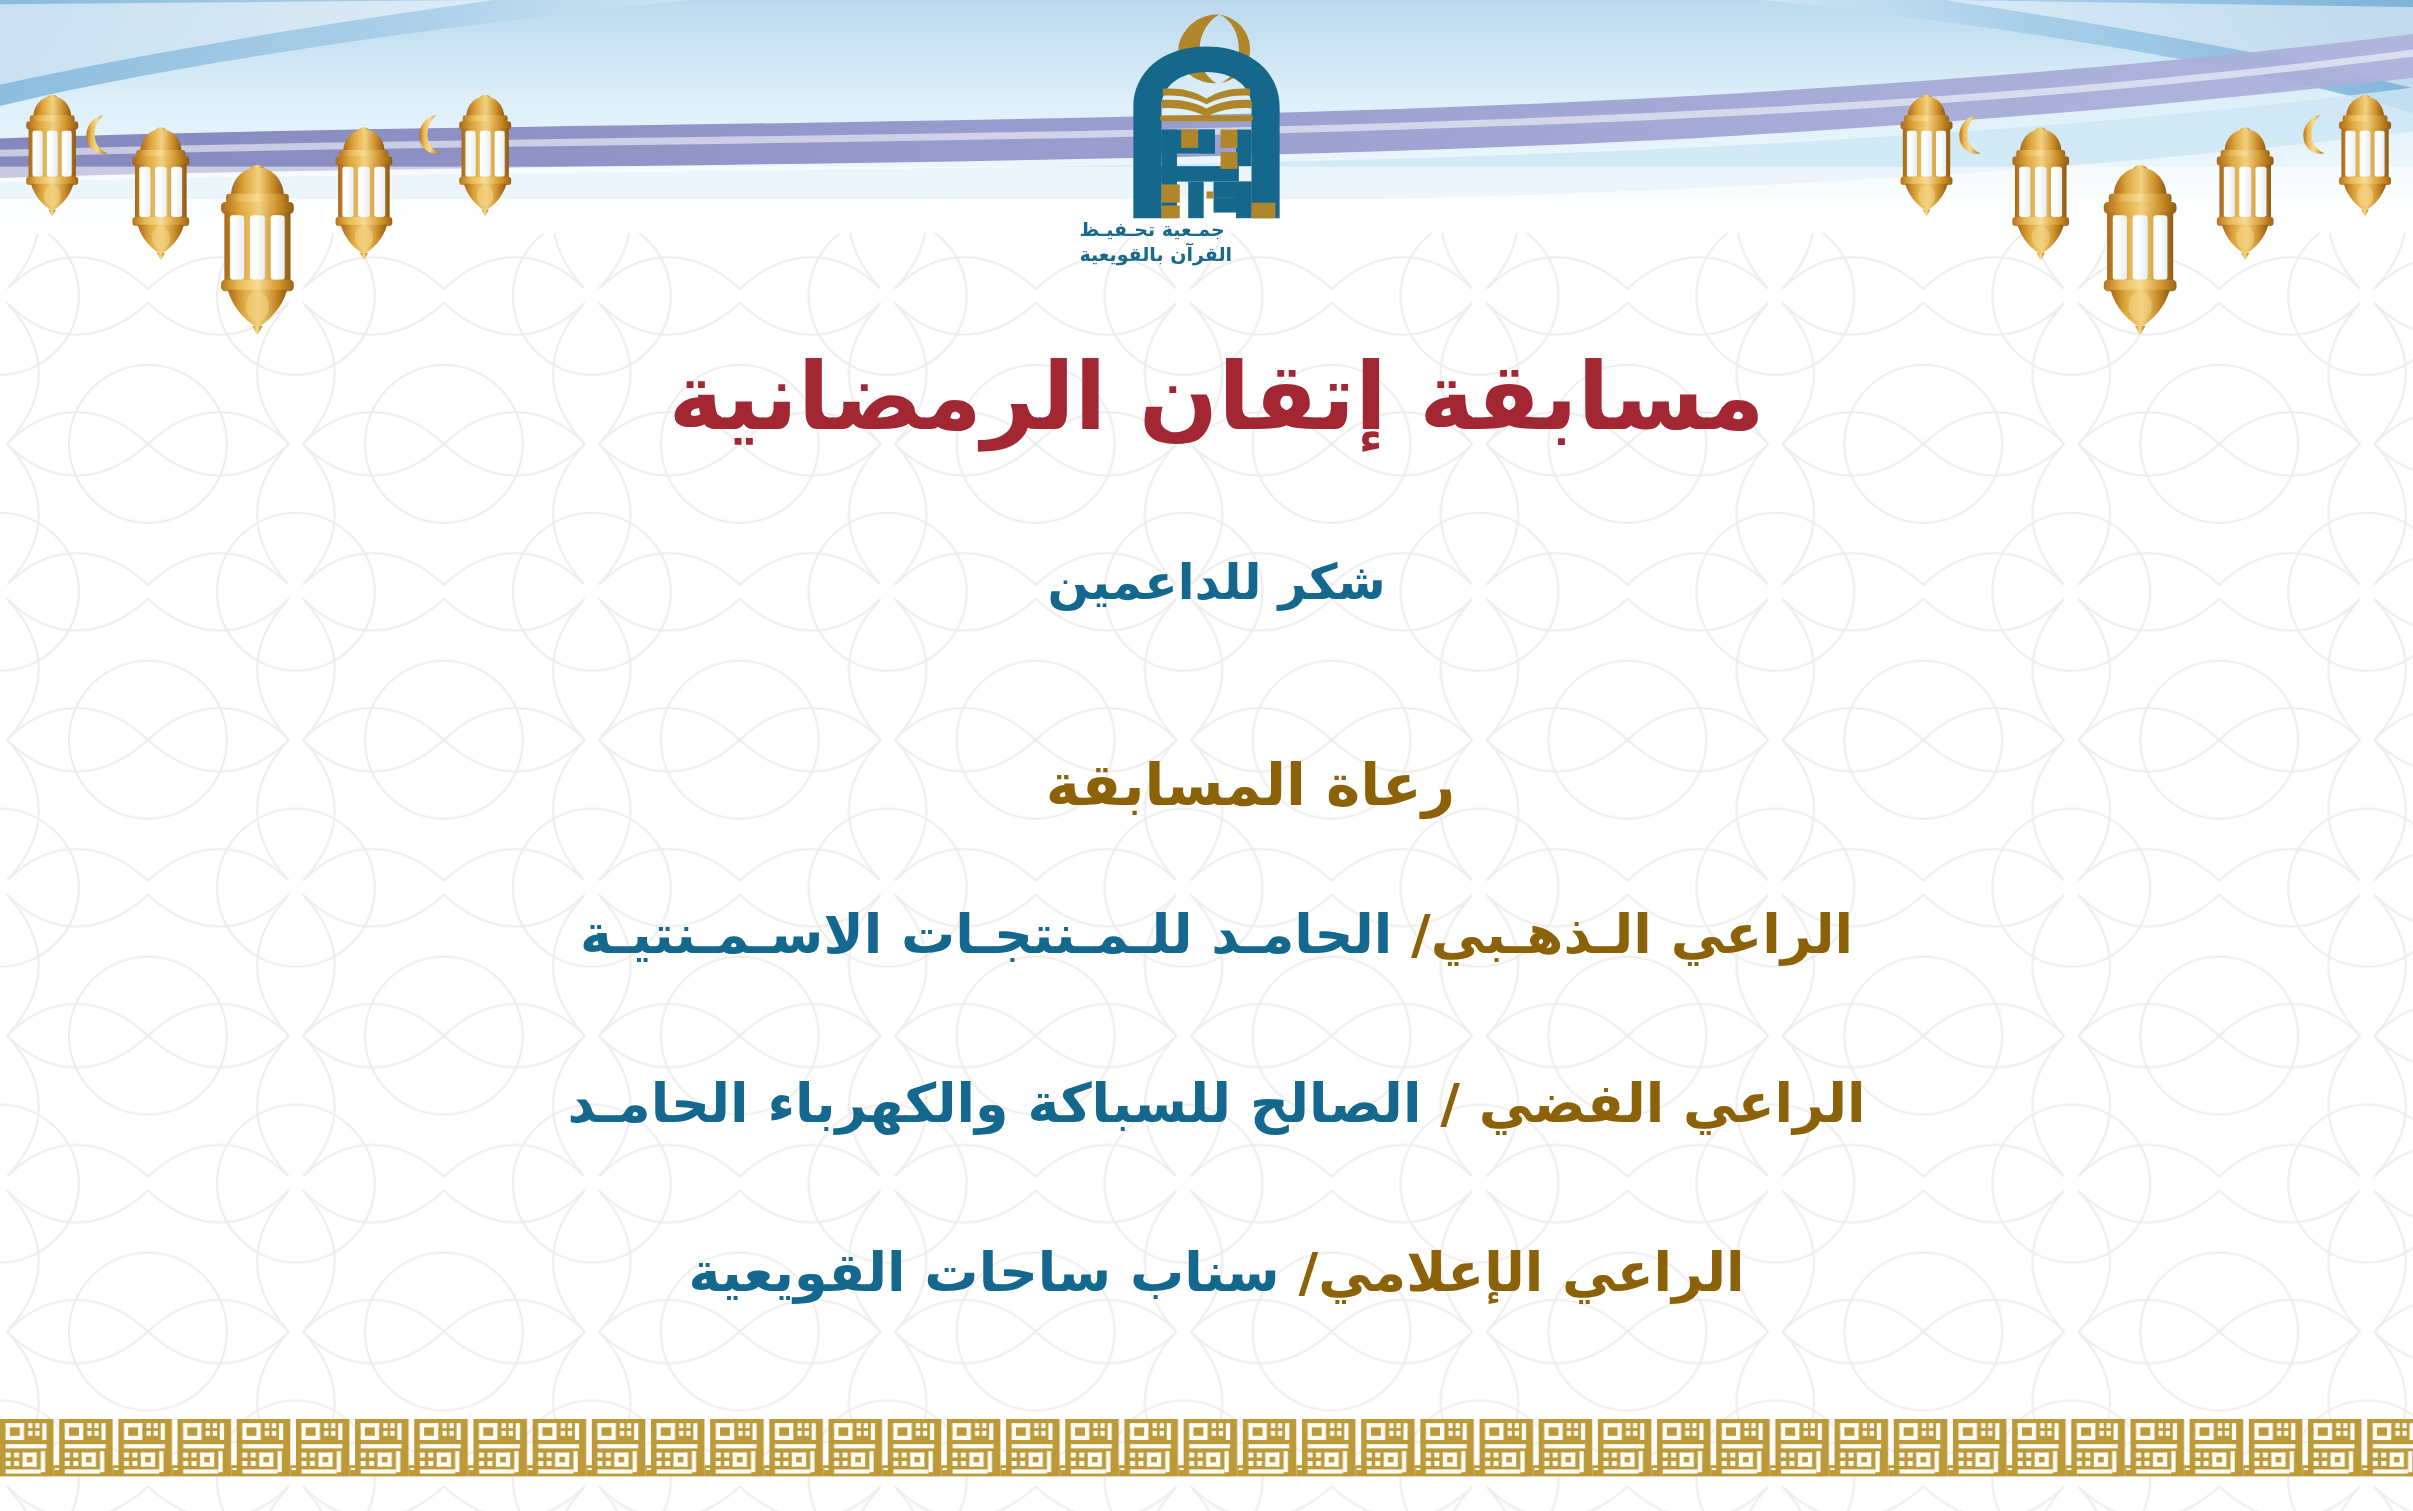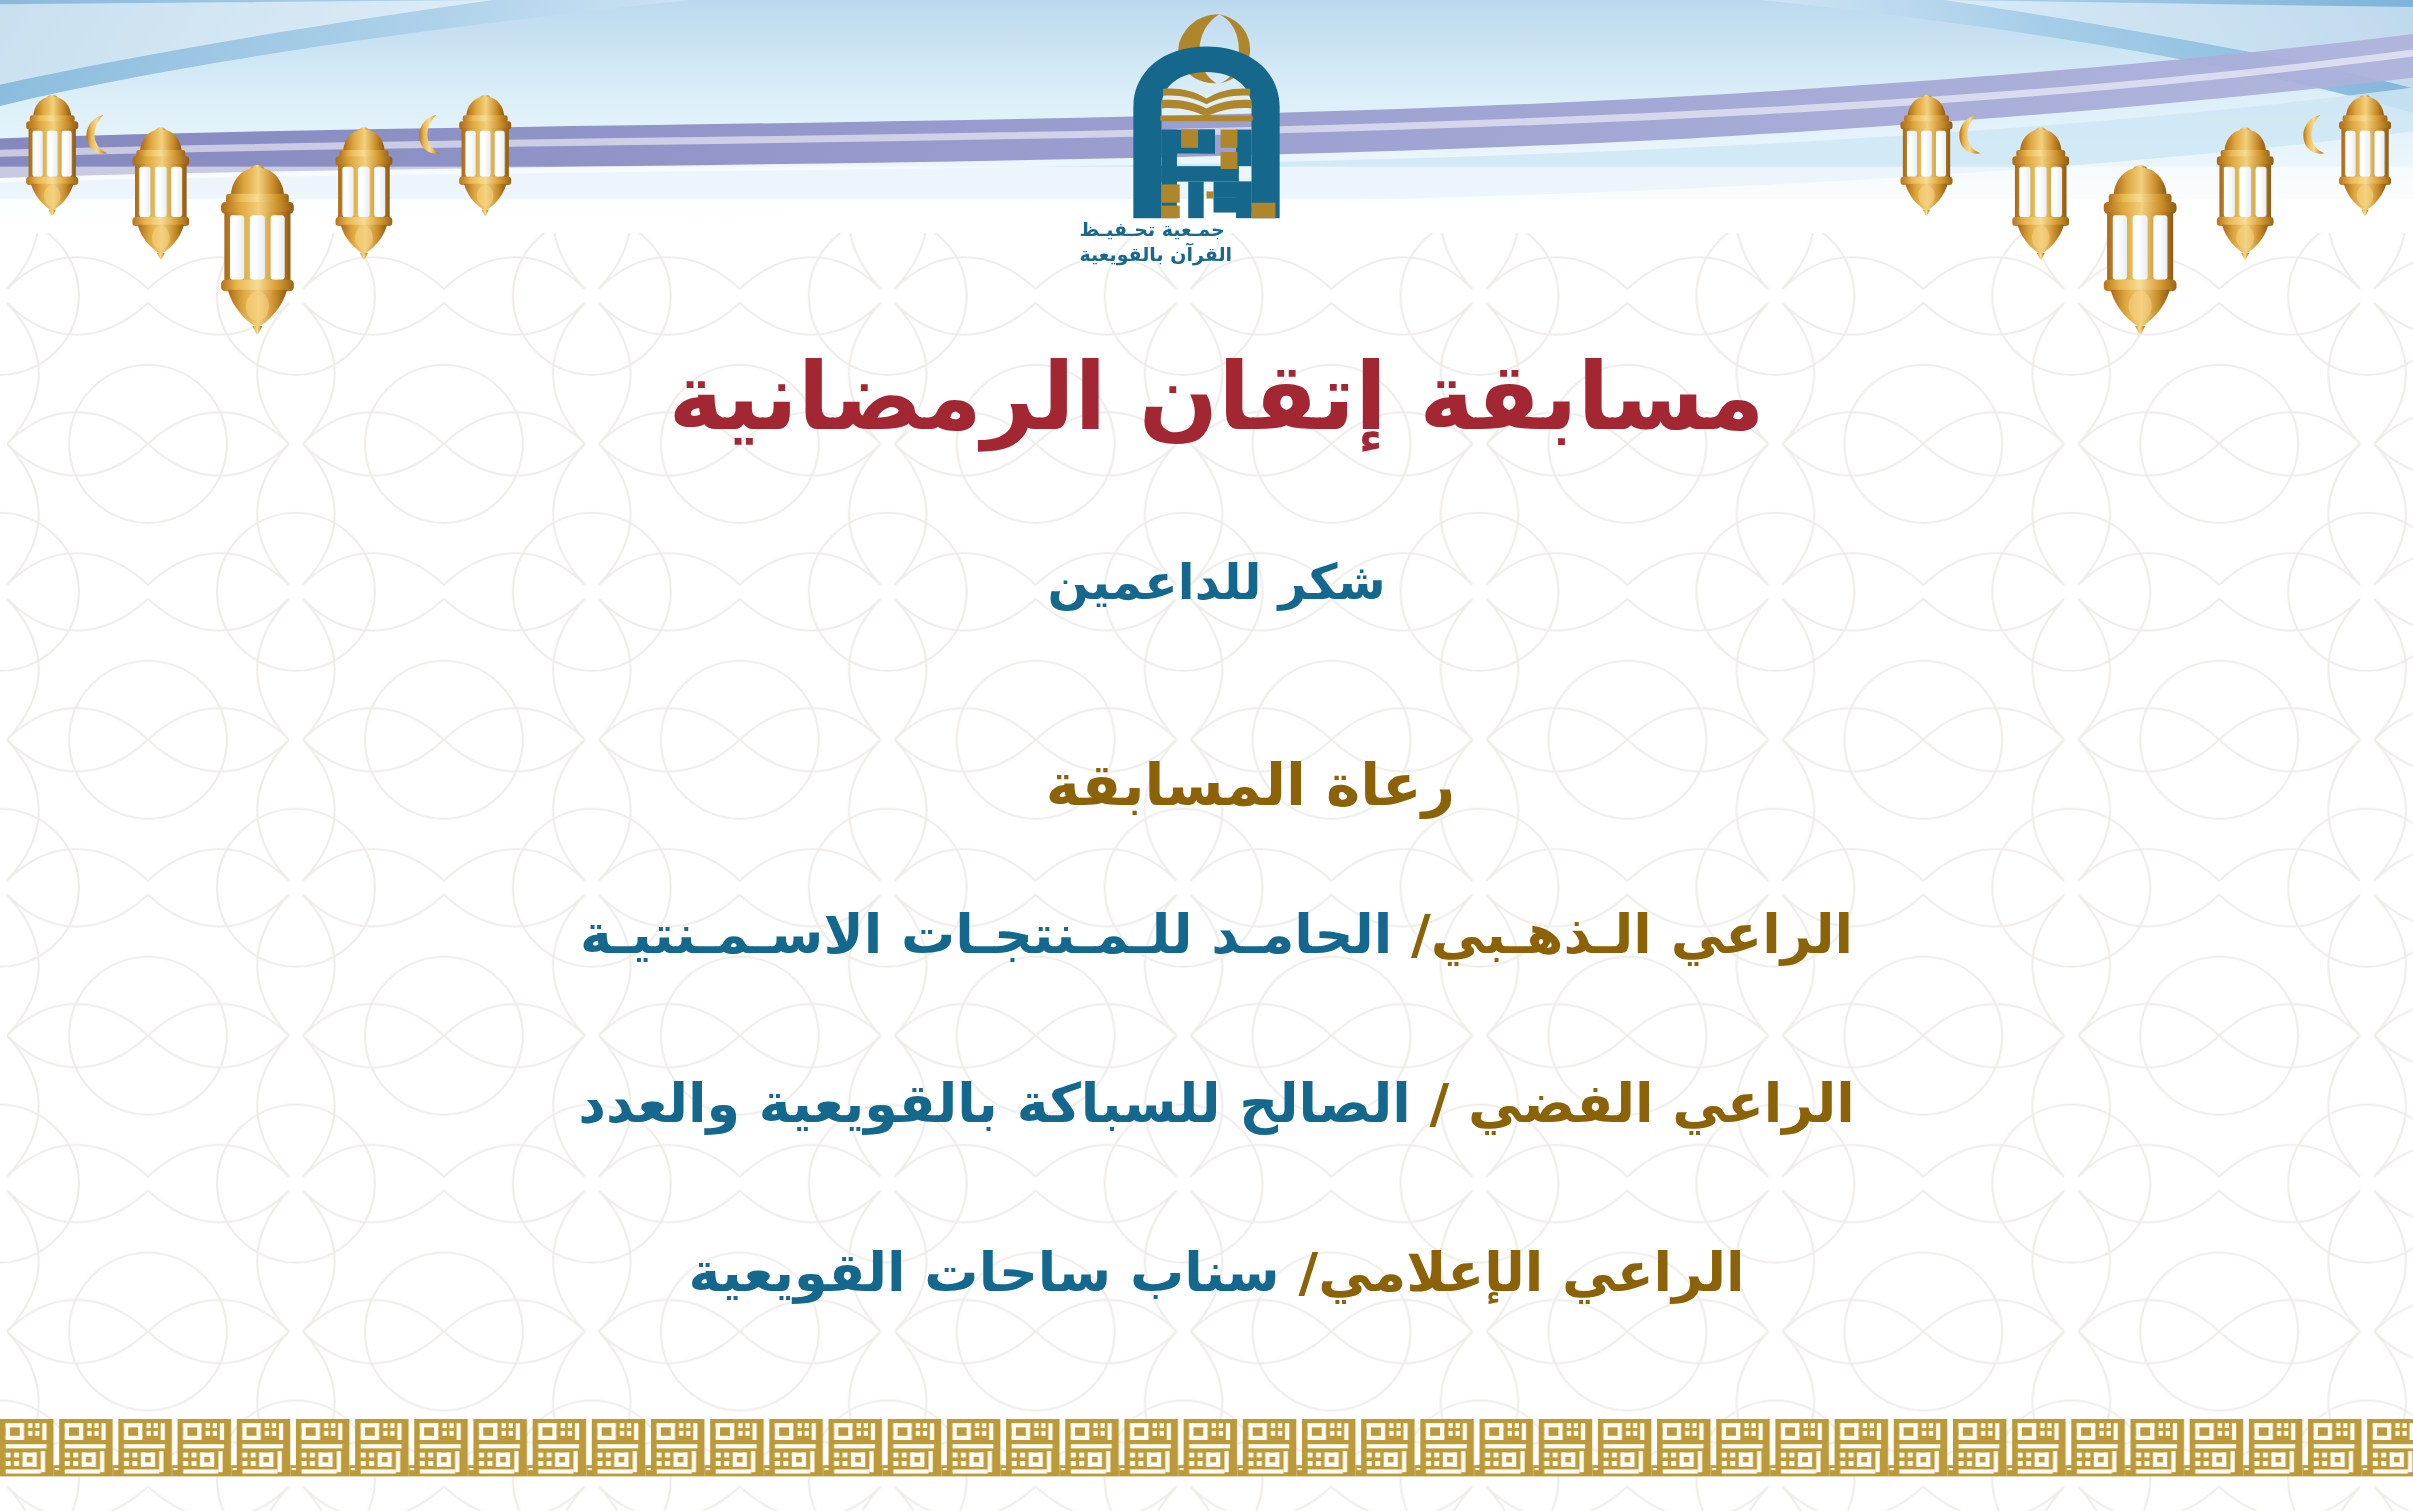--- a/index.html
+++ b/index.html
@@ -350,21 +350,21 @@
 
     <div class="section-heading">رعاة المسابقة</div>
 
     <div class="sponsor-line l1">
       <span class="sp-role">الراعي الـذهـبي/</span>
       <span class="sp-name">الحامـد للـمـنتجـات الاسـمـنتيـة</span>
     </div>
 
     <div class="sponsor-line l2">
       <span class="sp-role">الراعي الفضي /</span>
-      <span class="sp-name">الصالح للسباكة بالقويعية والعدد</span>
+      <span class="sp-name">الصالح للسباكة والكهرباء الحامـد</span>
     </div>
 
     <div class="sponsor-line l3">
       <span class="sp-role">الراعي الإعلامي/</span>
       <span class="sp-name">سناب ساحات القويعية</span>
     </div>
 
   </div>
 
   <svg class="bottom-border" viewBox="0 0 3425 90" preserveAspectRatio="none" aria-hidden="true">

